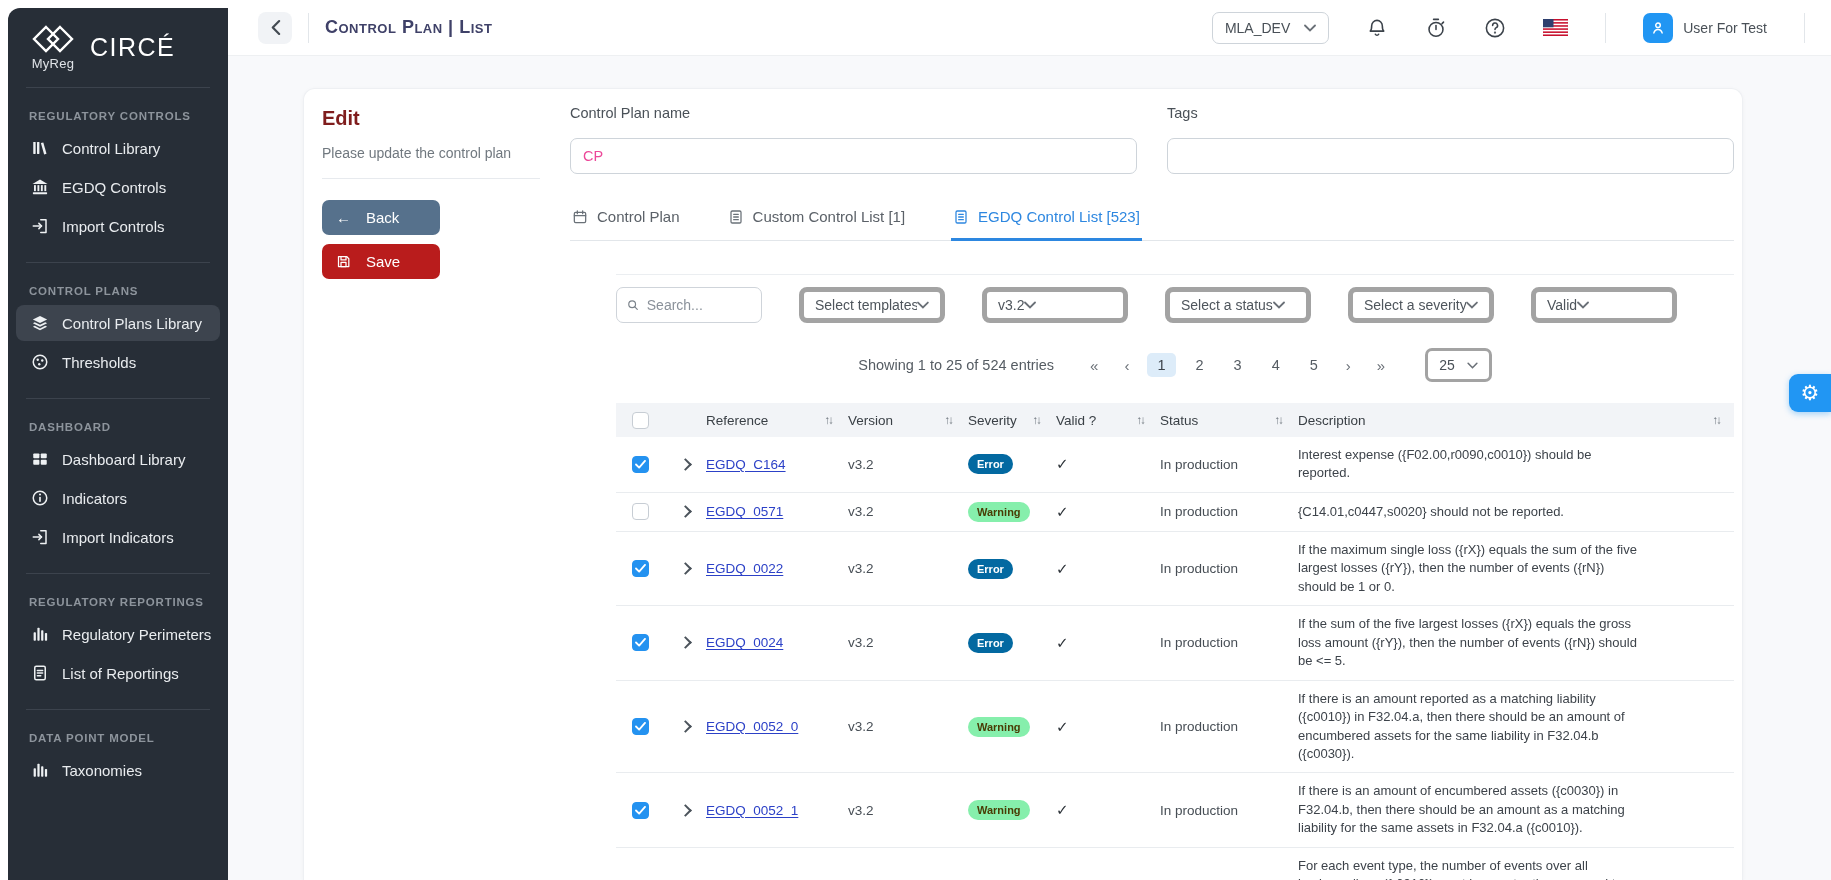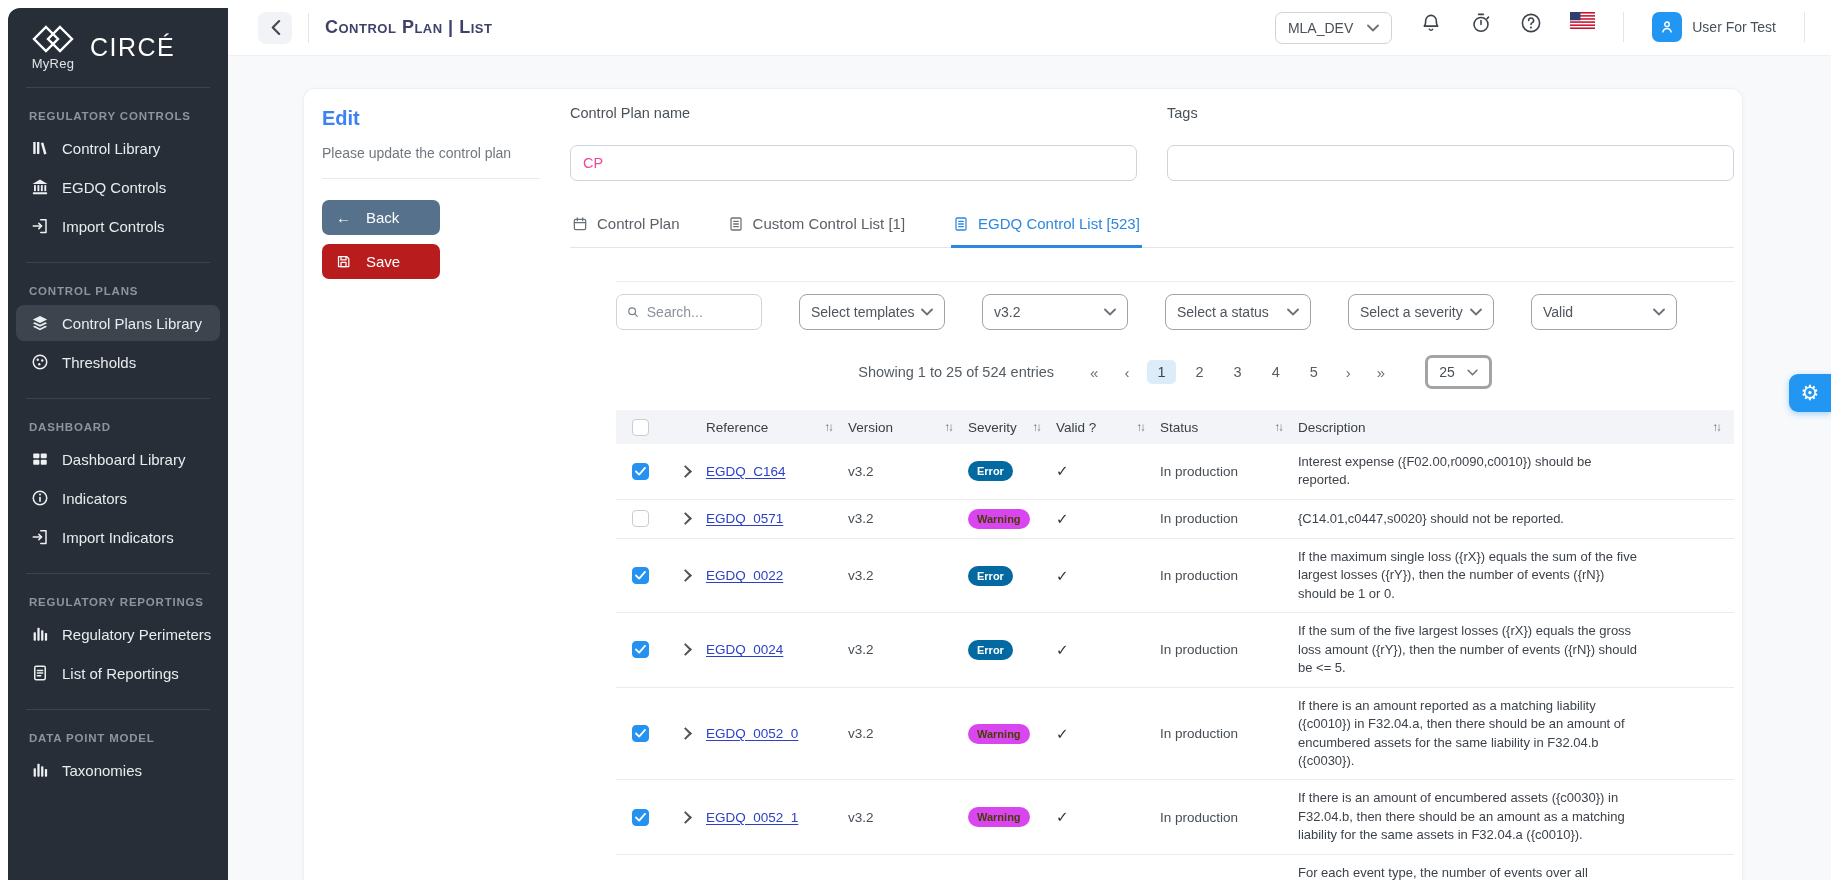--- a/index.html
+++ b/index.html
@@ -20,63 +20,63 @@
   .side-ic { width:18px; height:18px; display:inline-flex; color:#eef1f3; flex:0 0 auto; }
   .side-ic svg { width:18px; height:18px; }
   .side-divider { border-bottom:1px solid #3c434d; margin:18px 18px 0 18px; }
 
   
   .main { flex:1; display:flex; flex-direction:column; min-width:0; position:relative; }
   .topbar { height:56px; background:#fff; display:flex; align-items:center; padding:0 26px 0 30px; border-bottom:1px solid #eef0f2; }
   .back-sq { width:34px; height:32px; background:#f1f3f6; border-radius:8px; display:flex; align-items:center; justify-content:center; cursor:pointer; }
   .tb-divider { width:1px; height:30px; background:#e2e6ea; margin:0 16px; }
   .page-title { font-variant:small-caps; font-size:18px; font-weight:600; letter-spacing:.5px; color:#3f4168; }
-  .tb-right { margin-left:auto; display:flex; align-items:flex-start; gap:28px; }
+  .tb-right { margin-left:auto; display:flex; align-items:center; gap:37px; }
   .env-select { display:flex; align-items:center; gap:14px; border:1px solid #ced4da; border-radius:7px; padding:7px 12px; font-size:14px; color:#495057; cursor:pointer; }
   .tb-icon { width:22px; height:22px; display:inline-flex; cursor:pointer; color:#3b424a; }
   .tb-icon svg { width:22px; height:22px; }
   .flag { width:25px; height:17px; display:inline-flex; cursor:pointer; }
   .vline { width:1px; height:30px; background:#e2e6ea; }
   .userbox { display:flex; align-items:center; gap:10px; cursor:pointer; }
   .avatar { width:30px; height:30px; border-radius:7px; background:#2196f3; display:flex; align-items:center; justify-content:center; }
   .user-name { font-size:14px; color:#495057; }
 
   .content { flex:1; background:#f8f9fb; padding:32px 88px 0 75px; min-height:0; }
   .card { background:#fff; border:1px solid #eef0f3; border-bottom:none; border-radius:12px 12px 0 0; box-shadow:0 1px 4px rgba(40,50,60,.04); height:100%; display:flex; padding:16px 8px 0 18px; }
 
   
   .left-col { width:218px; flex:0 0 auto; padding-top:2px; }
-  .edit-title { font-size:20px; font-weight:600; color:#3b82f6; }
+  .edit-title { font-size:20px; font-weight:600; color:#7f1d1d; }
   .edit-sub { font-size:14px; color:#70787f; margin-top:15px; }
   .left-divider { border-bottom:1px solid #e7eaee; margin-top:17px; }
   .btn { display:flex; align-items:center; gap:14px; width:118px; height:35px; border:none; border-radius:7px; color:#fff; font-size:15px; padding:0 14px; cursor:pointer; font-family:inherit; }
   .btn-back { background:#56718c; margin-top:21px; }
   .btn-save { background:#b91c1c; margin-top:9px; }
   .btn .bico { display:inline-flex; width:16px; }
 
   
   .right-area { flex:1; margin-left:30px; min-width:0; }
   .form-grid { display:grid; grid-template-columns:1fr 1fr; column-gap:30px; }
-  .fld label { display:block; font-size:14.5px; color:#4a5158; margin-bottom:24px; }
+  .fld label { display:block; font-size:14.5px; color:#4a5158; margin-bottom:17px; }
   .fld input { width:100%; height:36px; border:1px solid #ced4da; border-radius:7px; padding:0 12px; font-size:14.5px; color:#ec4899; font-family:inherit; outline:none; }
 
   .tabs { display:flex; gap:44px; margin-top:30px; border-bottom:1px solid #e2e6ea; }
   .tab { display:flex; align-items:center; gap:9px; padding:4px 2px 13px 2px; font-size:15px; color:#5b6168; border-bottom:3px solid transparent; margin-bottom:-1px; cursor:pointer; }
   .tab .tic { display:inline-flex; width:16px; height:16px; color:#6a7178; }
   .tab .tic svg { width:16px; height:16px; }
   .tab.active { color:#2d87e0; border-bottom-color:#2d87e0; }
   .tab.active .tic { color:#2d87e0; }
 
   .tab-panel { margin-top:33px; margin-left:46px; border-top:1px solid #ebeef1; padding-top:12px; }
 
   .filters { display:flex; gap:37px; }
   .searchbox { width:146px; height:36px; border:1px solid #cfd4da; border-radius:7px; display:flex; align-items:center; gap:8px; padding:0 10px; background:#fff; }
   .searchbox input { border:none; outline:none; width:100%; font-size:14px; color:#495057; font-family:inherit; }
   .searchbox input::placeholder { color:#8a919a; }
-  .fselect { width:146px; height:36px; border:1px solid #a3a3a3; border-radius:8px; display:flex; align-items:center; justify-content:space-between; padding:0 11px; font-size:14px; color:#4e555c; background:#fff; cursor:pointer; }
+  .fselect { width:146px; height:36px; border:5px solid #a3a3a3; border-radius:8px; display:flex; align-items:center; justify-content:flex-start; padding:0 11px; font-size:14px; color:#4e555c; background:#fff; cursor:pointer; }
   .fselect .txt { white-space:nowrap; overflow:hidden; }
 
   .pgbar { margin-top:25px; display:flex; align-items:center; justify-content:center; gap:10px; }
   .pg-summary { font-size:14.5px; color:#555c63; margin-right:18px; }
   .pg-nav { font-size:15px; color:#6a7077; padding:4px 8px; cursor:pointer; }
   .pg-num { font-size:14.5px; color:#555c63; padding:4px 10px; border-radius:5px; cursor:pointer; }
   .pg-num.cur { background:#ddecf9; color:#3c434a; }
   .pg-size { margin-left:22px; display:flex; align-items:center; gap:12px; border:3px solid #a3a3a3; border-radius:7px; padding:6px 11px; font-size:14px; color:#495057; cursor:pointer; }
 
   
@@ -86,21 +86,21 @@
   .hcell { display:flex; align-items:center; justify-content:space-between; padding-right:16px; }
   .sort { font-size:11.5px; color:#6c747c; letter-spacing:-2px; cursor:pointer; }
   .trow { border-bottom:1px solid #e9ecef; padding:9px 0; font-size:13.5px; color:#474e55; }
   .c-center { display:flex; justify-content:center; }
   .cb { width:17px; height:17px; border-radius:4px; border:1px solid #c7cdd4; background:#fff; display:inline-flex; align-items:center; justify-content:center; cursor:pointer; }
   .cb.on { background:#2492f0; border-color:#2492f0; }
   .chev { width:9px; height:9px; border-top:2px solid #4b535b; border-right:2px solid #4b535b; transform:rotate(45deg); display:inline-block; cursor:pointer; }
   .ref { color:#2c41c7; text-decoration:underline; text-underline-offset:2px; cursor:pointer; font-size:13.5px; }
   .badge { display:inline-block; font-size:11px; font-weight:bold; padding:4px 9px; border-radius:10px; }
   .b-err { background:#0369a1; color:#fff; }
-  .b-warn { background:#d946ef; color:#493c05; }
+  .b-warn { background:#86efac; color:#493c05; }
   .tick { font-size:15px; color:#2d3339; font-weight:bold; }
   .c-desc { line-height:1.42; padding-right:92px; color:#3d434a; font-size:13px; }
   .thead .c-desc-h { padding-right:14px; }
 
   
   .gear-fab { position:absolute; right:0; top:374px; width:42px; height:38px; background:#2196f3; border-radius:9px 0 0 9px; display:flex; align-items:center; justify-content:center; color:#fff; font-size:21px; cursor:pointer; box-shadow:0 2px 6px rgba(33,150,243,.4); z-index:5; }
 </style>
 </head>
 <body>
 

